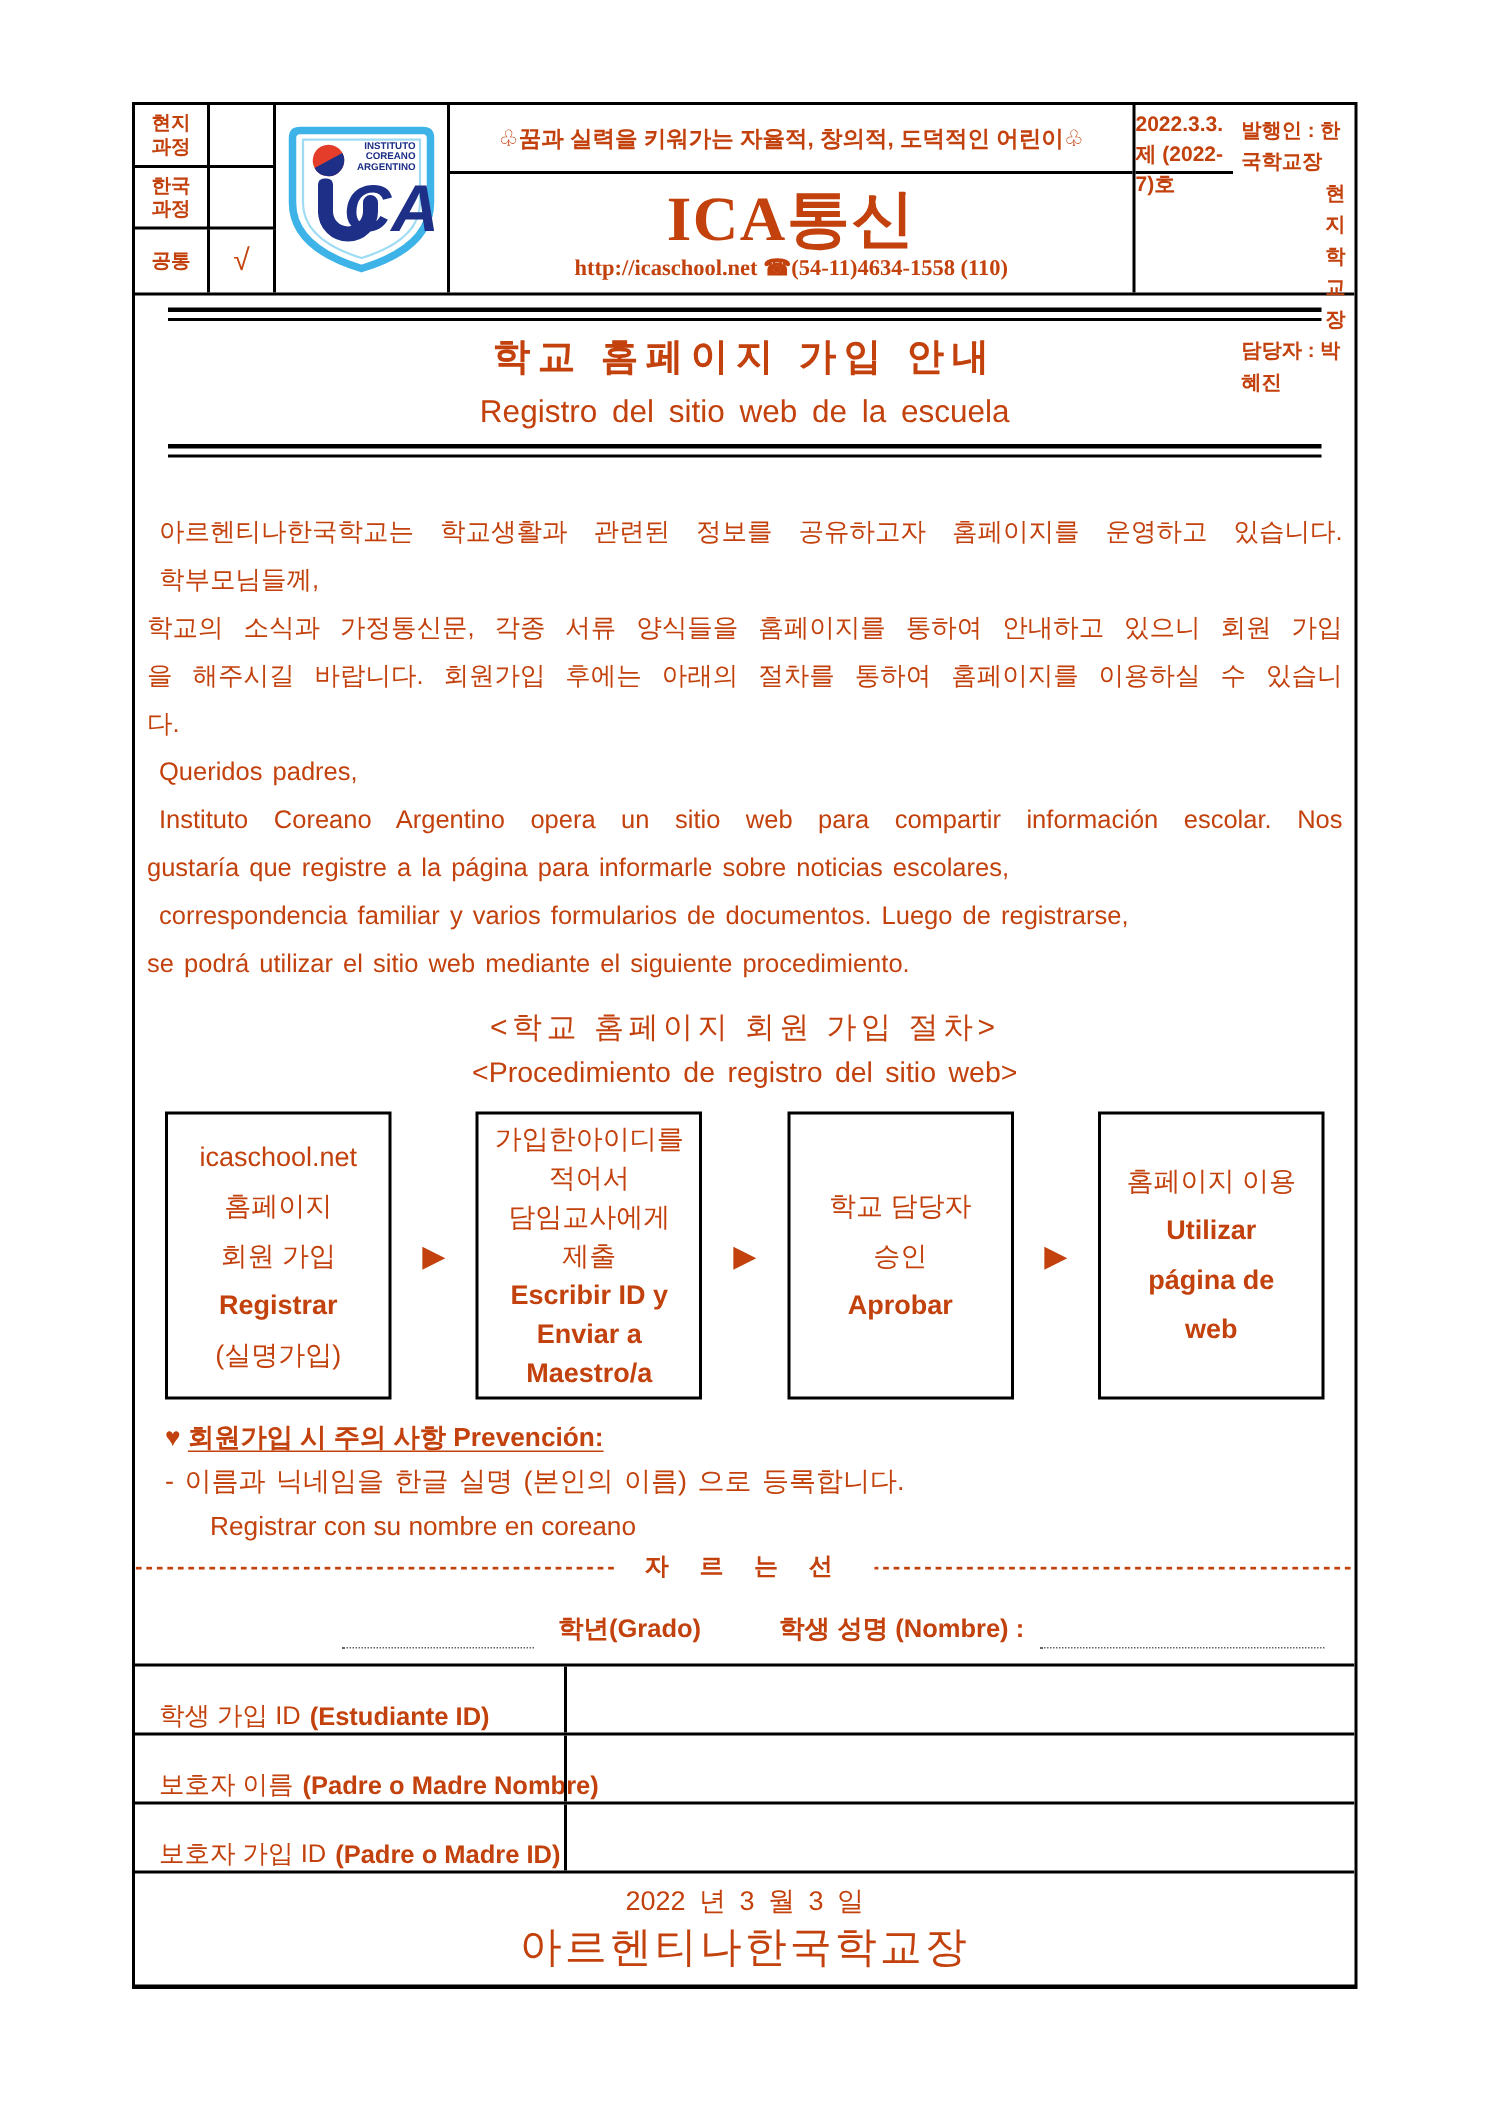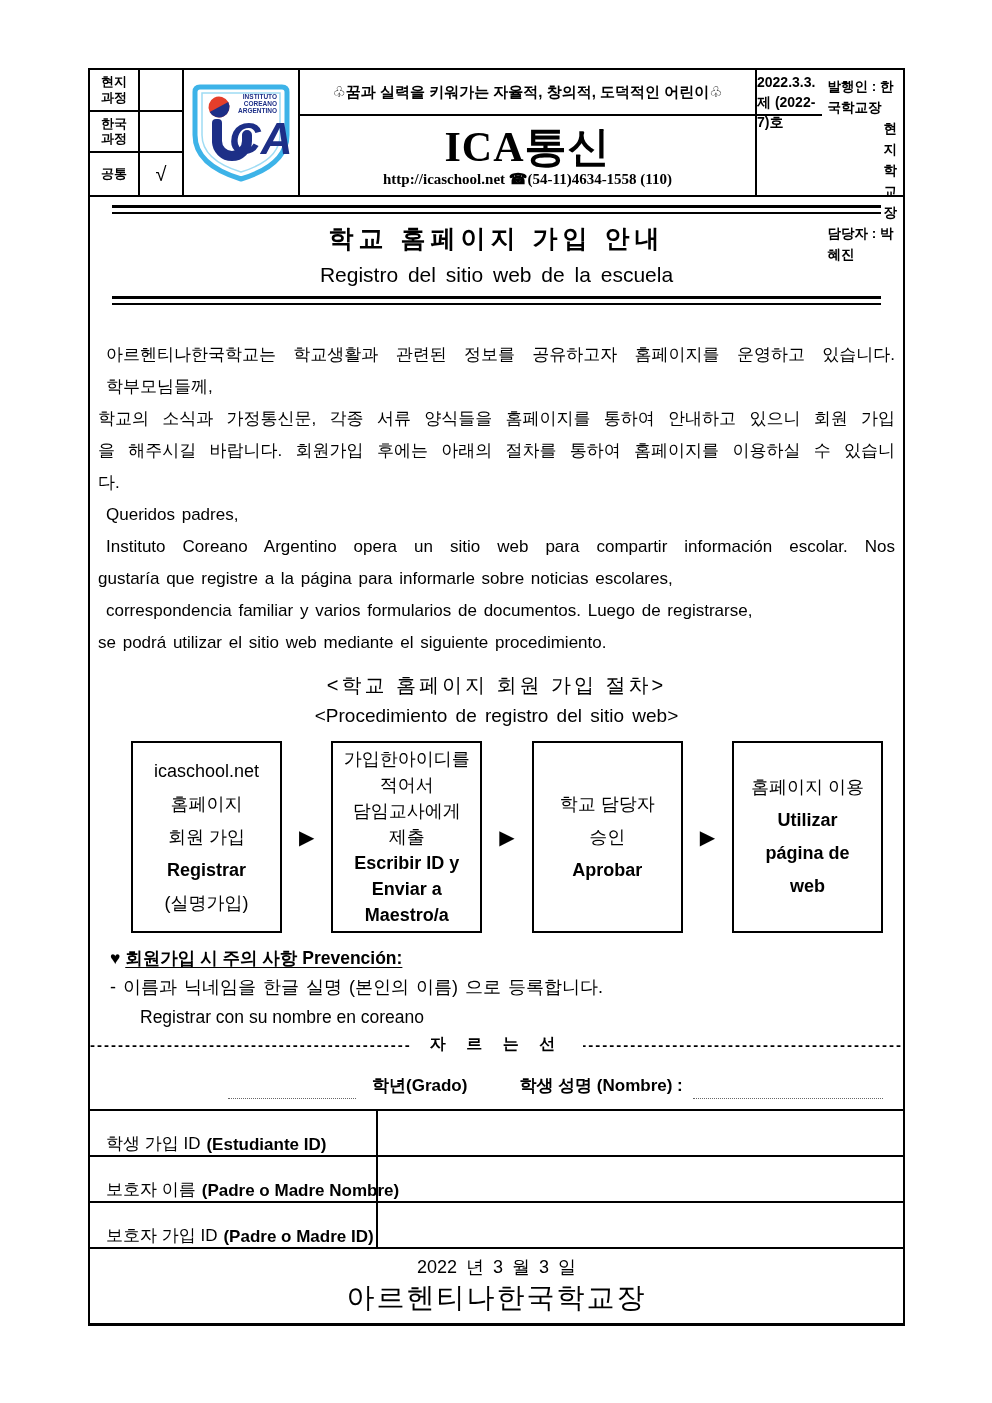--- a/index.html
+++ b/index.html
@@ -1,17 +1,17 @@
 <!DOCTYPE html>
 <html><head>
 <meta charset="utf-8">
 <style>
   html,body{margin:0;padding:0;background:#fff;}
   .page{position:relative;width:992px;height:1403px;background:#fff;
-        font-family:"Liberation Sans","DejaVu Sans",sans-serif;color:#000000;}
+        font-family:"Liberation Sans","DejaVu Sans",sans-serif;color:#c2410c;}
   .doc{position:absolute;left:88px;top:68px;width:817px;height:1258px;
        border:2px solid #000;border-bottom-width:3px;box-sizing:border-box;overflow:hidden;}
 
   
   .hdr{display:flex;height:125px;border-bottom:2px solid #000;}
   .course-table{display:grid;grid-template-columns:50px 44px;grid-template-rows:1fr 1fr 1fr;}
   .ct-cell{display:flex;align-items:center;justify-content:center;box-sizing:border-box;
            font-size:13px;font-weight:bold;line-height:1.2;text-align:center;white-space:pre-line;}
   .ct-label{border-right:2px solid #000;}
   .r1,.r2{border-bottom:2px solid #000;}
@@ -37,21 +37,21 @@
   .title-es{font-size:21px;text-align:center;line-height:34px;margin-bottom:4px;word-spacing:4px;}
 
   .bodytext{margin-top:34px;font-size:17px;line-height:32px;word-spacing:2px;margin-left:-12px;margin-right:-12px;}
   .bl{margin:0;}
   .j{text-align:justify;text-align-last:justify;}
   .ind{padding-left:8px;}
 
   .proc-h-ko{margin-top:10px;text-align:center;font-size:20px;letter-spacing:3px;line-height:32px;}
   .proc-h-es{text-align:center;font-size:19px;line-height:30px;word-spacing:3px;}
 
-  .flow{margin-top:10px;display:flex;justify-content:space-between;height:192px;margin-left:21px;}
+  .flow{margin-top:10px;display:flex;justify-content:space-between;height:192px;}
   .fbox{width:151px;border:2px solid #000;box-sizing:border-box;display:flex;flex-direction:column;justify-content:center;
         font-size:18px;text-align:center;padding:2px;}
   .fbox div{line-height:33px;}
   .fbox.tight div{line-height:26px;}
   .b{font-weight:bold;}
   .arrow{flex:1;display:flex;align-items:center;justify-content:center;font-size:20px;}
 
   .prevention{margin-top:12px;}
   .prev-head{font-size:17.5px;font-weight:bold;line-height:26px;}
   .prev-head .ul{text-decoration:underline;text-underline-offset:3px;}

